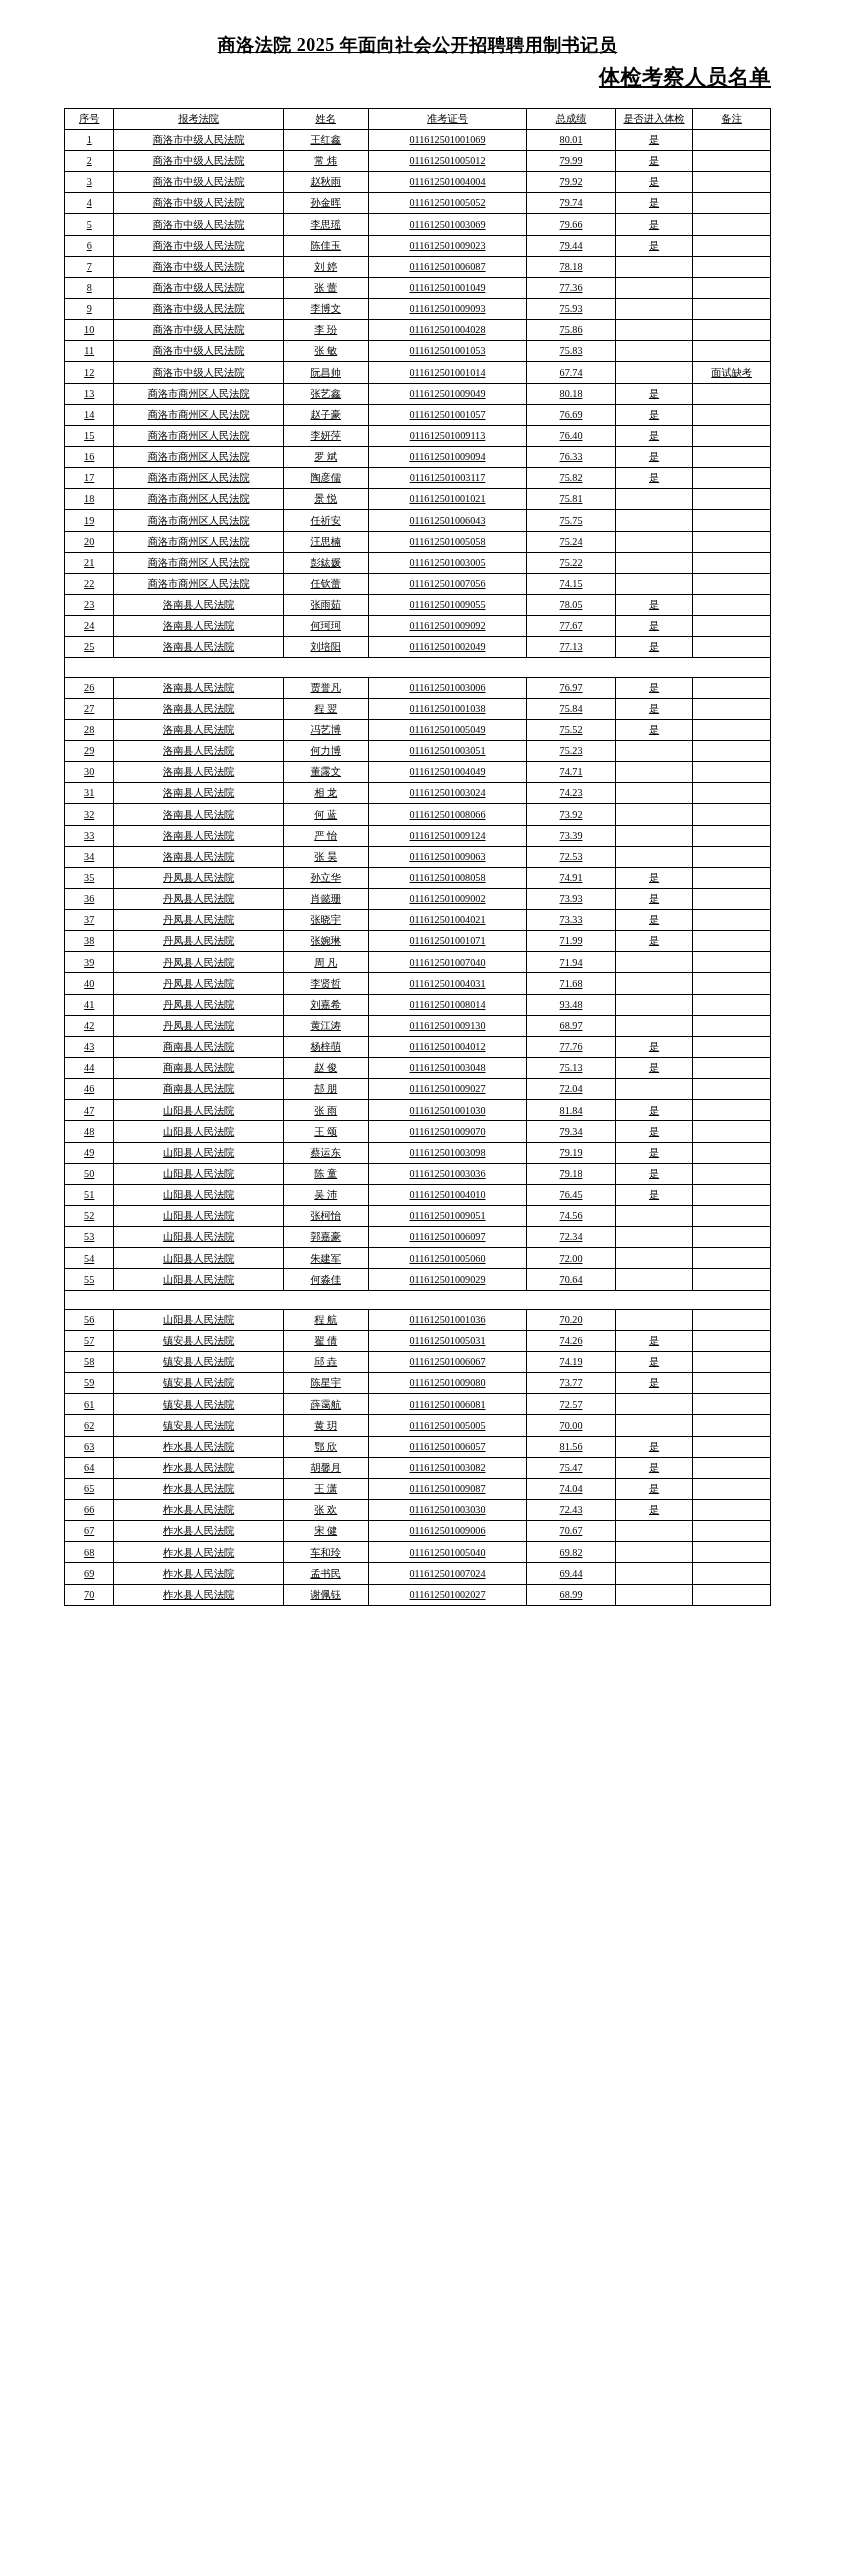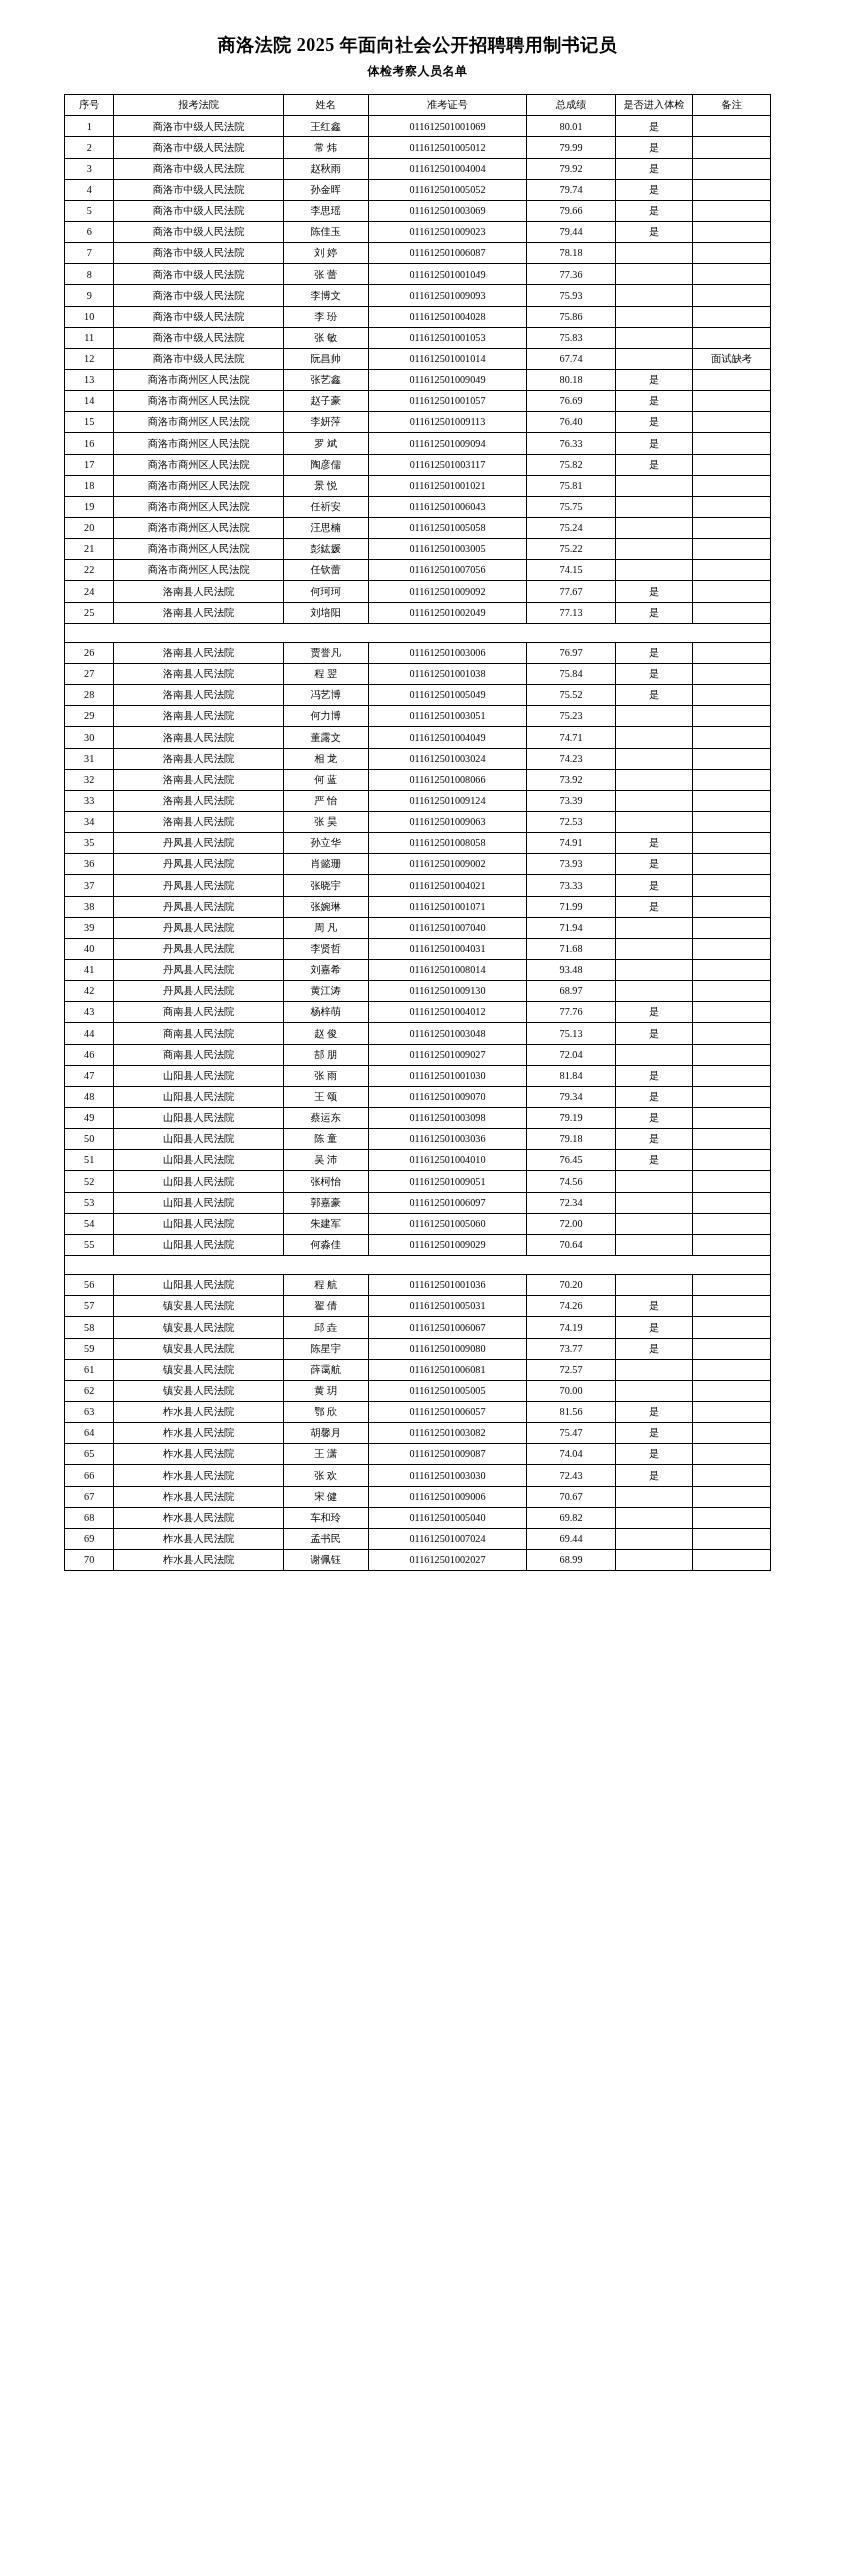--- a/index.html
+++ b/index.html
@@ -9,32 +9,33 @@
   }
   body {
     width: 851px;
     font-family: "Liberation Serif", "DejaVu Serif", serif;
     color: #000000;
   }
   .page {
     width: 835px;
     box-sizing: border-box;
     padding: 32px 64px 21.4px 64px;
+    text-decoration: underline;
   }
   .doc-title {
     text-align: center;
     font-size: 18px;
     font-weight: bold;
     letter-spacing: 0.5px;
     line-height: 1.5;
     margin: 0 0 3.2px 0;
   }
   .doc-subtitle {
-    text-align: center;
-    font-size: 12px;
+    text-align: right;
+    font-size: 21px;
     font-weight: bold;
     letter-spacing: 0.5px;
     line-height: 1.5;
     margin: 0 0 14px 0;
   }
   table.roster {
     border-collapse: collapse;
     width: 100%;
     table-layout: fixed;
   }
@@ -297,20 +298,29 @@
         <tr>
           <td>22</td>
           <td>商洛市商州区人民法院</td>
           <td class="name-cell">任钦蕾</td>
           <td>011612501007056</td>
           <td>74.15</td>
           <td></td>
           <td class="note-cell"></td>
         </tr>
         <tr>
+          <td>23</td>
+          <td>洛南县人民法院</td>
+          <td class="name-cell">张雨茹</td>
+          <td>011612501009055</td>
+          <td>78.05</td>
+          <td>是</td>
+          <td class="note-cell"></td>
+        </tr>
+        <tr>
           <td>24</td>
           <td>洛南县人民法院</td>
           <td class="name-cell">何珂珂</td>
           <td>011612501009092</td>
           <td>77.67</td>
           <td>是</td>
           <td class="note-cell"></td>
         </tr>
         <tr>
           <td>25</td>

